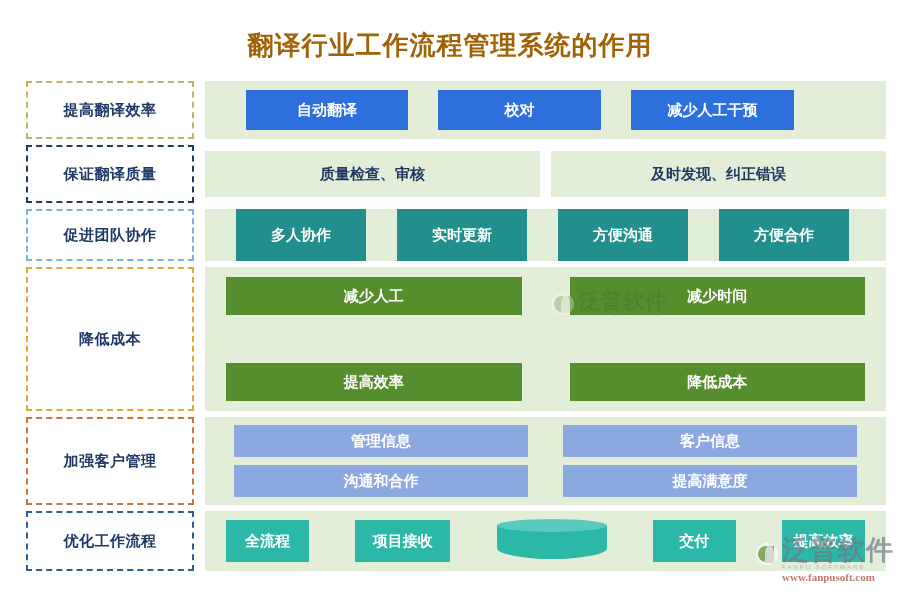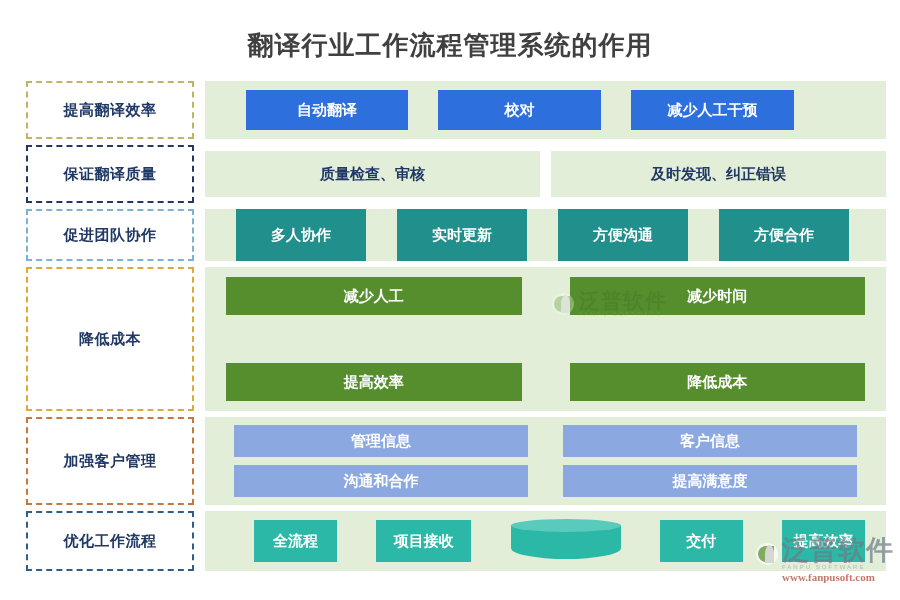--- a/index.html
+++ b/index.html
@@ -10,21 +10,21 @@
     background: #ffffff;
     font-family: "Liberation Sans", "DejaVu Sans", sans-serif;
     overflow: hidden;
     position: relative;
   }
 
   #page-title {
     text-align: center;
     font-size: 26px;
     font-weight: bold;
-    color: #404040;
+    color: #a16207;
     letter-spacing: 1px;
     padding-top: 28px;
     padding-bottom: 18px;
   }
 
   #diagram {
     display: flex;
     flex-direction: column;
     gap: 6px;
     padding: 0 14px 0 26px;
@@ -123,21 +123,21 @@
     grid-template-columns: 1fr 1fr;
     grid-template-rows: 1fr 1fr;
     column-gap: 35px;
     row-gap: 8px;
   }
   .r5 .chip { background: #8ba8e0; height: 32px; }
 
   
   .r6 { height: 60px; padding: 7px 21px; justify-content: space-between; }
   .r6 .chip { background: #2bb8a6; height: 42px; }
-  .r6 .c0 { width: 83px; margin-left: 28px; }
+  .r6 .c0 { width: 83px; }
   .r6 .c1 { width: 95px; }
   .r6 .c2 { width: 83px; }
   .r6 .c3 { width: 83px; }
 
   .cylinder {
     width: 110px;
     height: 44px;
     position: relative;
   }
   .cylinder .body {

